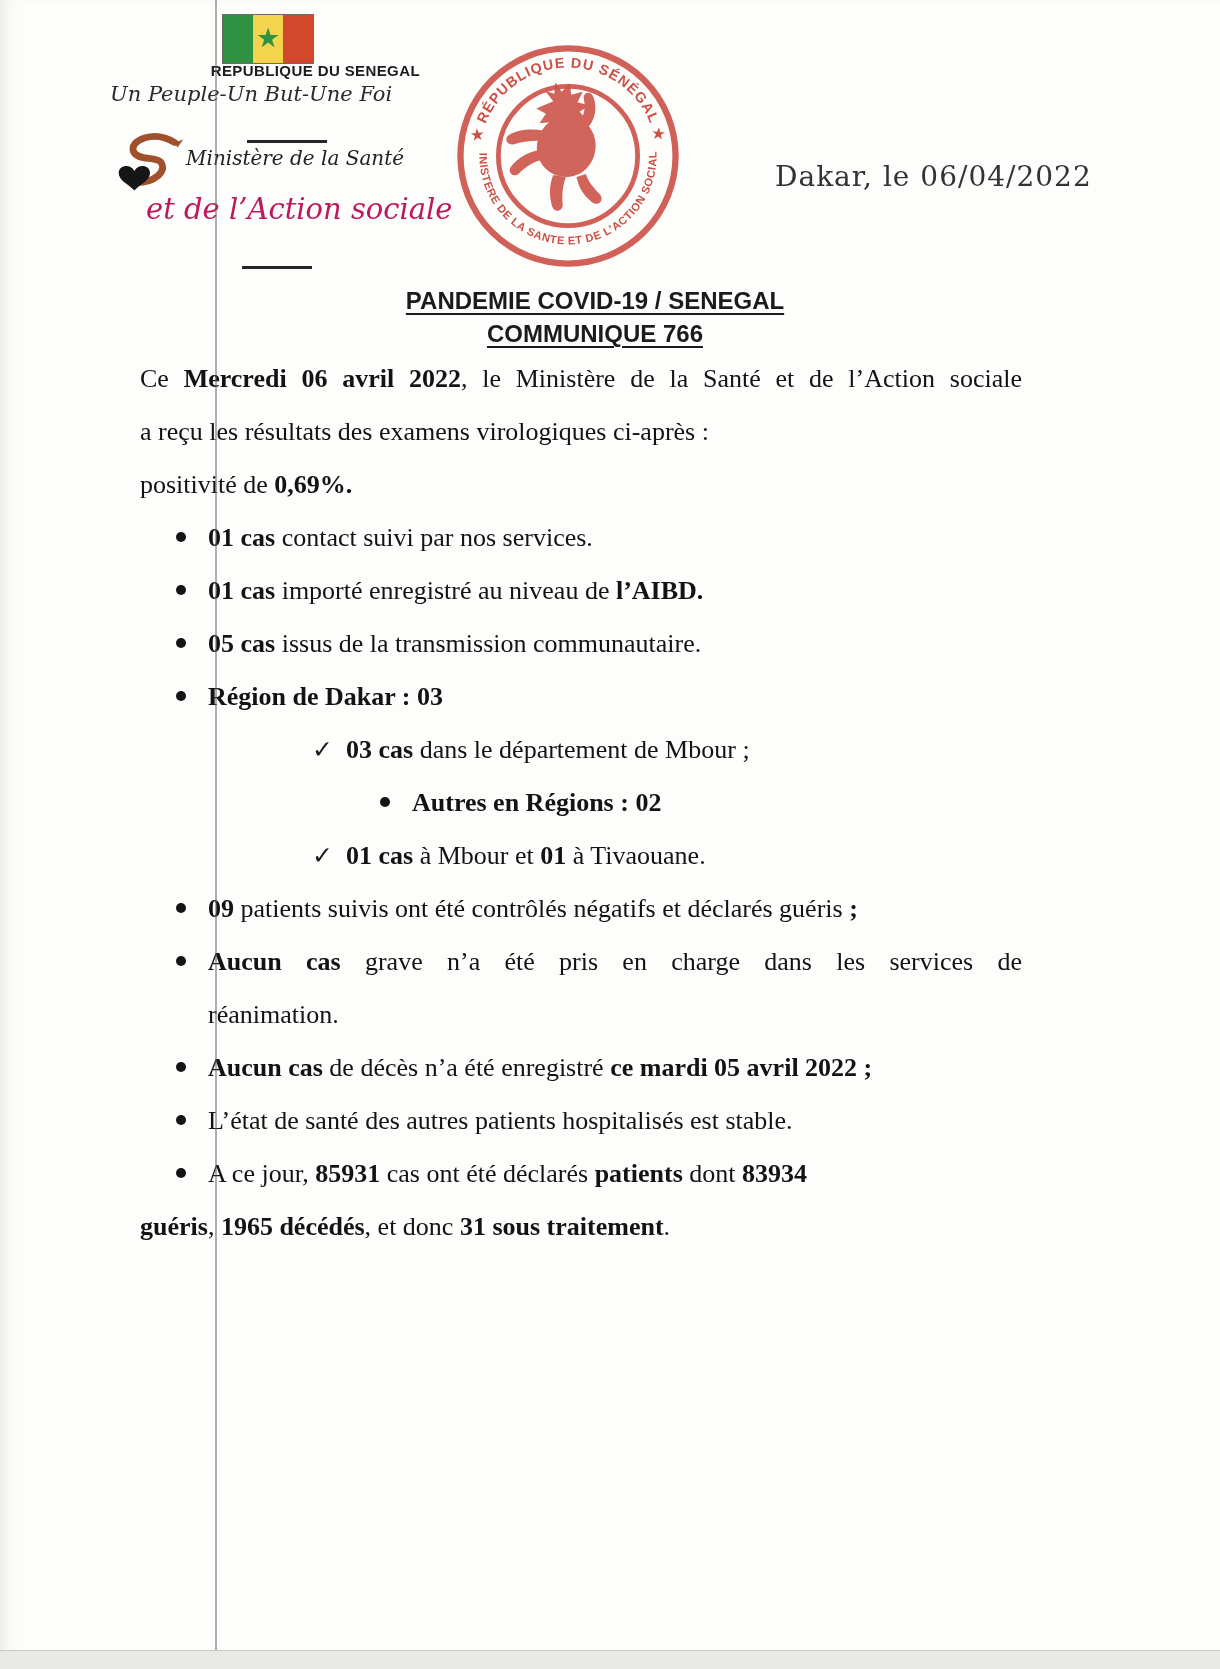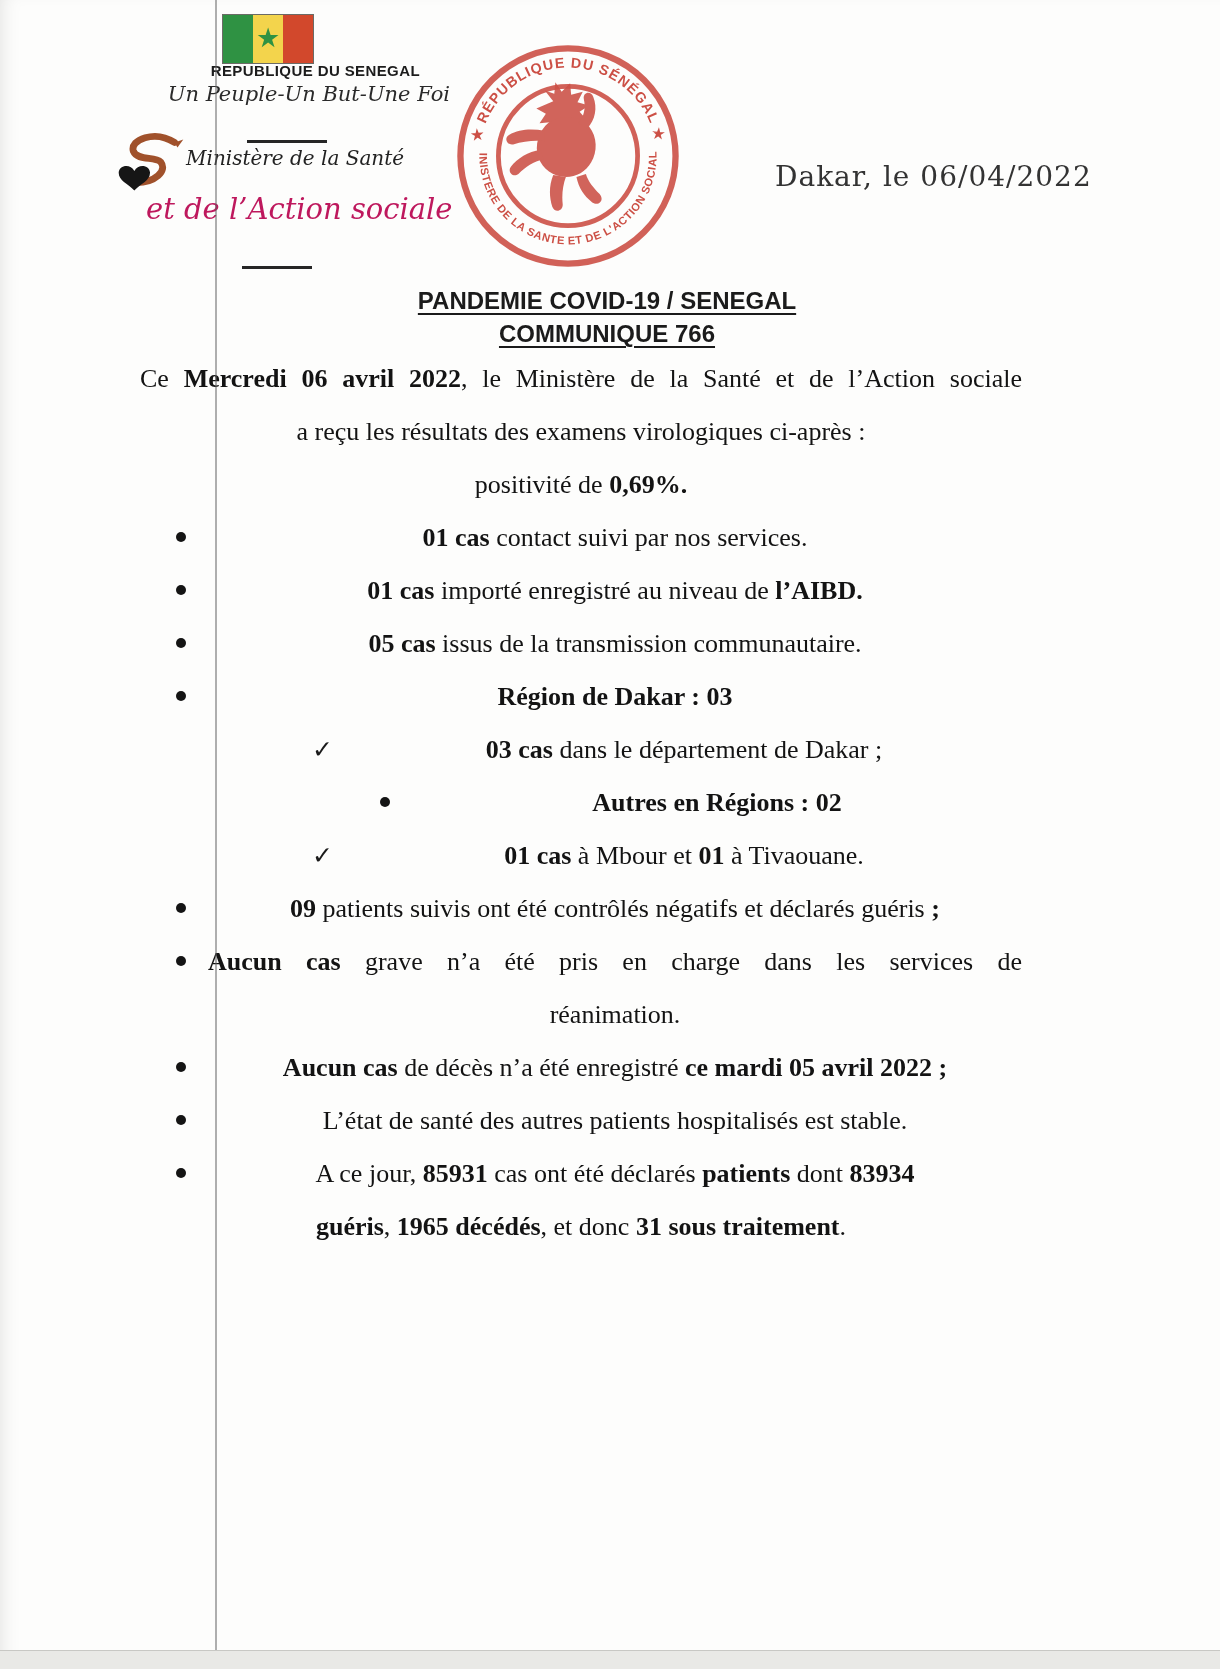--- a/index.html
+++ b/index.html
@@ -19,21 +19,21 @@
   #flag .star {
     position:absolute; left:50%; top:50%; transform:translate(-50%,-54%);
     font-family:"DejaVu Sans", sans-serif; font-size:27px; line-height:27px;
   }
   #republic {
     left:110px; top:62px; width:310px; text-align:right;
     font-family:"Liberation Sans", sans-serif; font-weight:bold;
     font-size:15px; letter-spacing:.4px; color:#1c1c1c;
   }
   #motto {
-    left:110px; top:82px; width:340px; text-align:right;
+    left:110px; top:82px; width:340px; text-align:left;
     font-family:"DejaVu Serif", serif; font-style:italic;
     font-size:21px; color:#2a2a2a;
   }
   .rule { background:#262626; height:3px; }
   #rule1 { left:247px; top:140px; width:80px; }
   #rule2 { left:242px; top:266px; width:70px; }
   #ministry-logo { left:104px; top:132px; }
   #ministry1 {
     left:186px; top:146px; font-family:"DejaVu Serif", serif;
     font-style:italic; font-size:20px; color:#222;
@@ -44,33 +44,33 @@
   }
   #dateline {
     left:775px; top:160px; font-family:"DejaVu Serif", serif;
     font-size:28px; color:#333; letter-spacing:1px;
   }
   #stamp { left:452px; top:40px; }
   
   #title {
     left:0; top:284px; width:1190px; text-align:center;
     font-family:"Liberation Sans", sans-serif; font-weight:bold;
-    font-size:24px; line-height:33px; color:#1b1b1b;padding-left:12px;
+    font-size:24px; line-height:33px; color:#1b1b1b;
   }
   #title .tline {
     text-decoration:underline; text-decoration-thickness:2px;
     text-underline-offset:4px;
   }
   
   #doc-body {
     left:140px; top:352px; width:882px;
     font-size:26px; line-height:53px; color:#131313;
   }
   #doc-body .b { font-weight:bold; }
-  #doc-body .line { text-align:center; }
+  #doc-body .line { text-align:left; }
   #doc-body .line.jline { text-align:justify; text-align-last:justify; }
   .block { position:relative; }
   .block.item.lvl0 { padding-left:68px; }
   .block.item.lvl1 { padding-left:206px; }
   .block.item.lvl2 { padding-left:272px; }
   .marker.bullet {
     position:absolute; width:10px; height:10px; border-radius:50%;
     background:#141414; top:21px;
   }
   .lvl0 > .marker { left:36px; }
@@ -172,21 +172,21 @@
       <div class="block item lvl0">
         <span class="marker bullet"></span>
         <div class="line"><span class="b">05 cas</span><span> issus de la transmission communautaire.</span></div>
       </div>
       <div class="block item lvl0">
         <span class="marker bullet"></span>
         <div class="line"><span class="b">Région de Dakar : 03</span></div>
       </div>
       <div class="block item lvl1">
         <span class="marker check">✓</span>
-        <div class="line"><span class="b">03 cas</span><span> dans le département de Dakar ;</span></div>
+        <div class="line"><span class="b">03 cas</span><span> dans le département de Mbour ;</span></div>
       </div>
       <div class="block item lvl2">
         <span class="marker bullet"></span>
         <div class="line"><span class="b">Autres en Régions : 02</span></div>
       </div>
       <div class="block item lvl1">
         <span class="marker check">✓</span>
         <div class="line"><span class="b">01 cas</span><span> à Mbour et </span><span class="b">01</span><span> à Tivaouane.</span></div>
       </div>
       <div class="block item lvl0">

